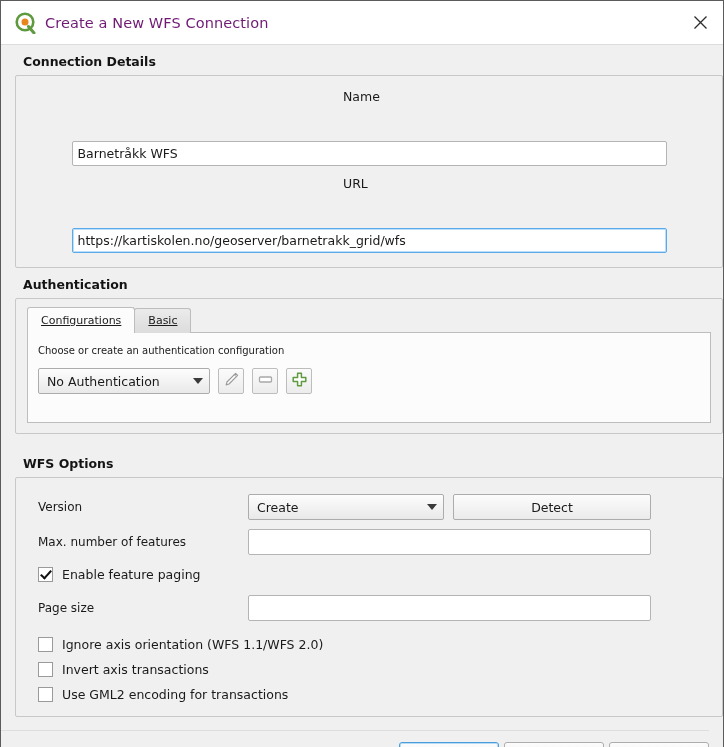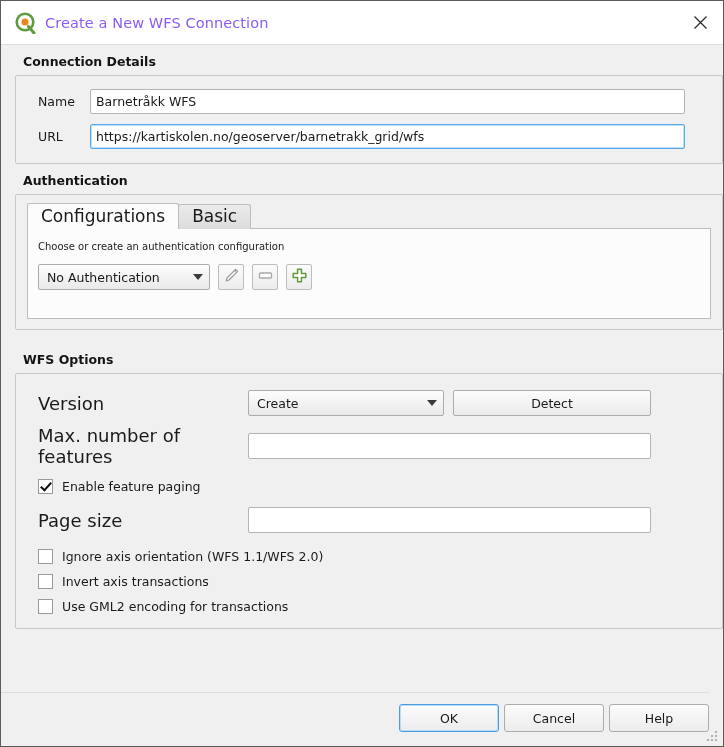--- a/index.html
+++ b/index.html
@@ -34,21 +34,21 @@
     box-sizing: border-box;
   }
   .qgis-logo {
     width: 22px; height: 22px;
     position: relative;
     flex: 0 0 22px;
     margin-right: 9px;
   }
   .title-text {
     font-size: 14.5px;
-    color: #8b5cf6;
+    color: #701a75;
     letter-spacing: 0.1px;
   }
   .titlebar-spacer { flex: 1 1 auto; }
   .close-btn {
     width: 46px; height: 43px;
     flex: 0 0 46px;
     display: flex; align-items: center; justify-content: center;
     cursor: pointer;
   }
   
@@ -72,20 +72,21 @@
     border: 1px solid #c8c8c8;
     border-radius: 2px;
     background: #f0f0f0;
     box-sizing: border-box;
   }
   
   .field-row {
     display: flex;
     align-items: center;
     margin-bottom: 10px;
+    flex-direction: column;
   }
   .field-label {
     font-size: 12.5px;
     color: #1a1a1a;
   }
   input.text-field {
     box-sizing: border-box;
     height: 25px;
     background: #ffffff;
     border: 1px solid #b4b4b4;
@@ -107,28 +108,29 @@
     height: 26px;
     padding-left: 11px;
     position: relative;
     z-index: 2;
   }
   .tab {
     box-sizing: border-box;
     height: 25px;
     line-height: 23px;
     padding: 0 13px;
-    font-size: 17px;
+    font-size: 11px;
     border: 1px solid #bdbdbd;
     border-bottom: none;
     border-radius: 3px 3px 0 0;
     background: linear-gradient(#ebebeb, #dcdcdc);
     color: #1a1a1a;
     cursor: pointer;
     margin-right: -1px;
+    text-decoration: underline;
   }
   .tab.active {
     background: #fcfcfc;
     height: 26px;
     line-height: 25px;
     border-color: #bdbdbd;
     position: relative;
     z-index: 3;
   }
   .tab-panel {
@@ -197,21 +199,21 @@
   }
   
   .opt-row {
     display: flex;
     align-items: center;
     margin-bottom: 9px;
   }
   .opt-label {
     width: 210px;
     flex: 0 0 210px;
-    font-size: 18px;
+    font-size: 12px;
   }
   .push-btn {
     box-sizing: border-box;
     height: 26px;
     background: linear-gradient(#fcfcfc, #ebebeb);
     border: 1px solid #acacac;
     border-radius: 2px;
     font-family: "DejaVu Sans", sans-serif;
     font-size: 12.5px;
     color: #1a1a1a;

